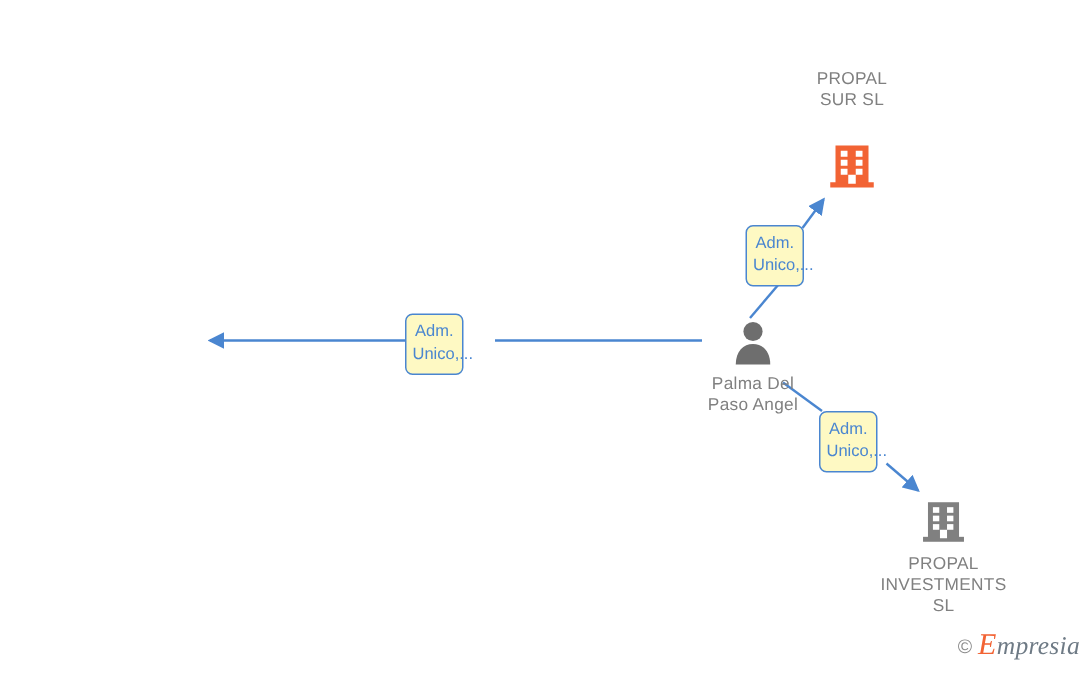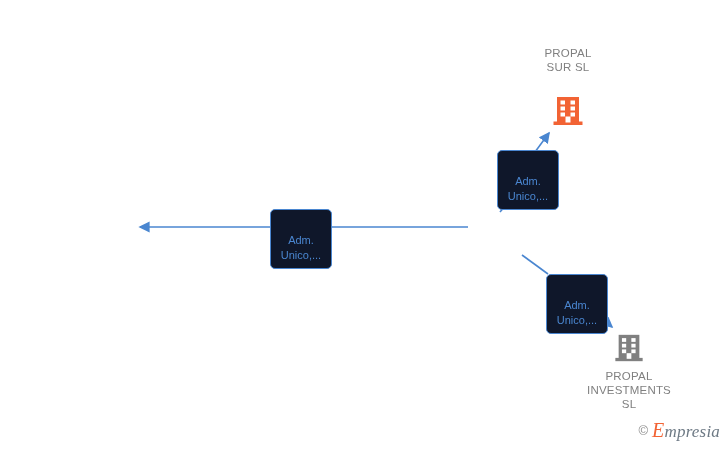--- a/index.html
+++ b/index.html
@@ -47,27 +47,27 @@
   }
   .node.company-top .node-label { margin-bottom: 20px; }
   .node.below-label .node-label { margin-top: 5px; }
 
   
   .rel-label {
     position: absolute;
     box-sizing: border-box;
     border: 1.4px solid #4a86d0;
     border-radius: 5px;
-    background: #0f172a;
+    background: #fef9c3;
     color: #4a86d0;
     font-size: 11px;
     line-height: 14.5px;
     text-align: center;
-    padding: 23px 4px 6px 4px;
-    width: 62px;
+    padding: 4px 4px 6px 4px;
+    width: 39px;
     white-space: pre-line;
     z-index: 5;
   }
 
   
   #watermark {
     position: absolute;
     right: 8px;
     bottom: 8px;
     display: flex;
@@ -143,20 +143,30 @@
         <rect x="9.5" y="12.5" width="4.5" height="4"></rect>
         <rect x="19.5" y="12.5" width="4.5" height="4"></rect>
         <rect x="9.5" y="18.5" width="4.5" height="4"></rect>
         <rect x="19.5" y="18.5" width="4.5" height="4"></rect>
         <rect x="14.5" y="22.5" width="5" height="6"></rect>
       </g>
     </svg>
   </div>
 
 
+  <div class="node below-label" style="left:502px; top:212px;">
+    <svg class="node-icon" width="32" height="32" viewBox="0 0 32 32" xmlns="http://www.w3.org/2000/svg">
+      <g fill="#6e6e6e">
+        <circle cx="16" cy="9" r="6.4"></circle>
+        <path d="M4.5,31 C4.5,22.2 9.6,17.3 16,17.3 C22.4,17.3 27.5,22.2 27.5,31 Z"></path>
+      </g>
+    </svg>
+    <div class="node-label">Palma Del
+Paso Angel</div>
+  </div>
 
   <div class="node below-label" style="left:629px; top:332px;">
     <svg class="node-icon" width="32" height="32" viewBox="0 0 34 34" xmlns="http://www.w3.org/2000/svg">
       <g fill="#808080">
         <rect x="6" y="3" width="22" height="27"></rect>
         <rect x="2.5" y="27.5" width="29" height="3.5"></rect>
       </g>
       <g fill="#ffffff">
         <rect x="9.5" y="6.5" width="4.5" height="4"></rect>
         <rect x="19.5" y="6.5" width="4.5" height="4"></rect>

